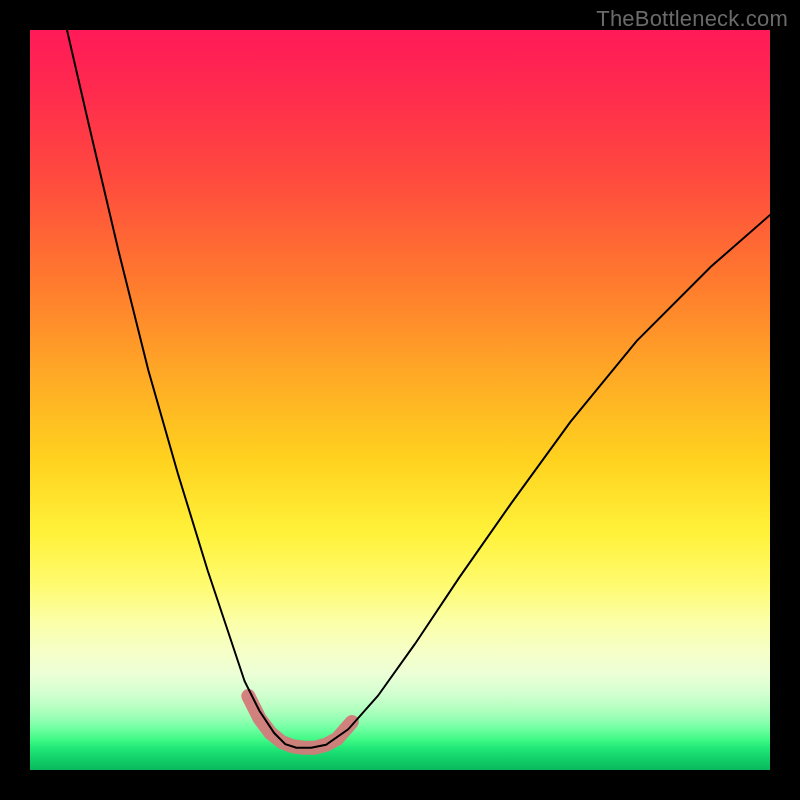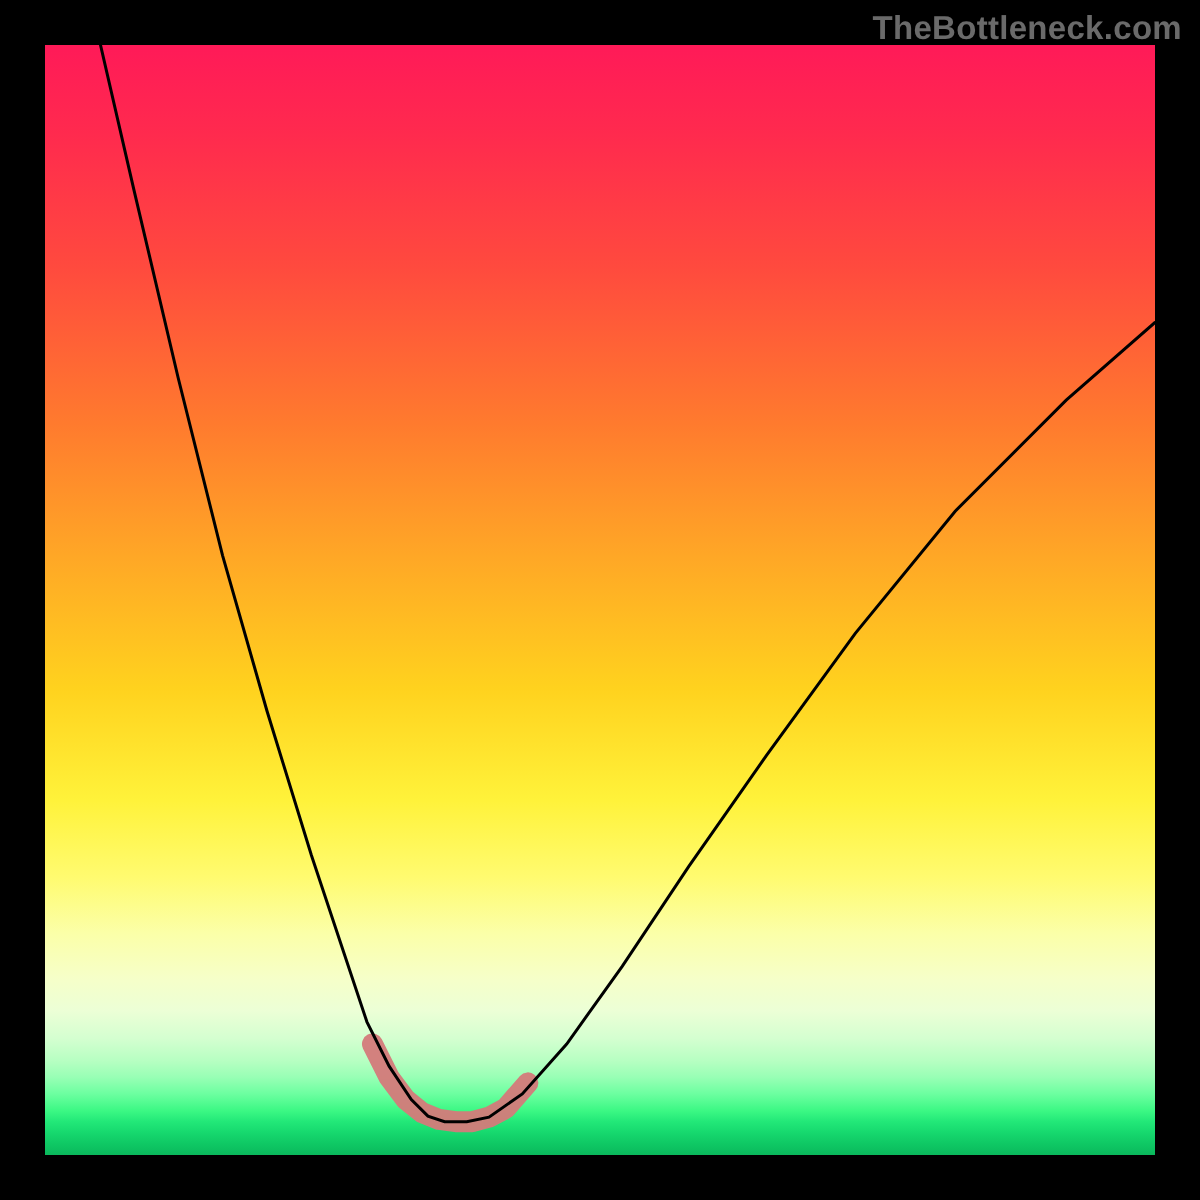--- a/index.html
+++ b/index.html
@@ -50,21 +50,21 @@
       #0ab85c 100%
     );
   }
   .watermark {
     position: absolute;
     top: 6px;
     right: 12px;
     color: #6a6a6a;
     font-size: 22px;
     letter-spacing: 0.2px;
-    font-weight: 700;
+    font-weight: 400;
     user-select: none;
   }
   svg.overlay {
     position: absolute;
     top: 0;
     left: 0;
     width: 740px;
     height: 740px;
   }
   .curve {

